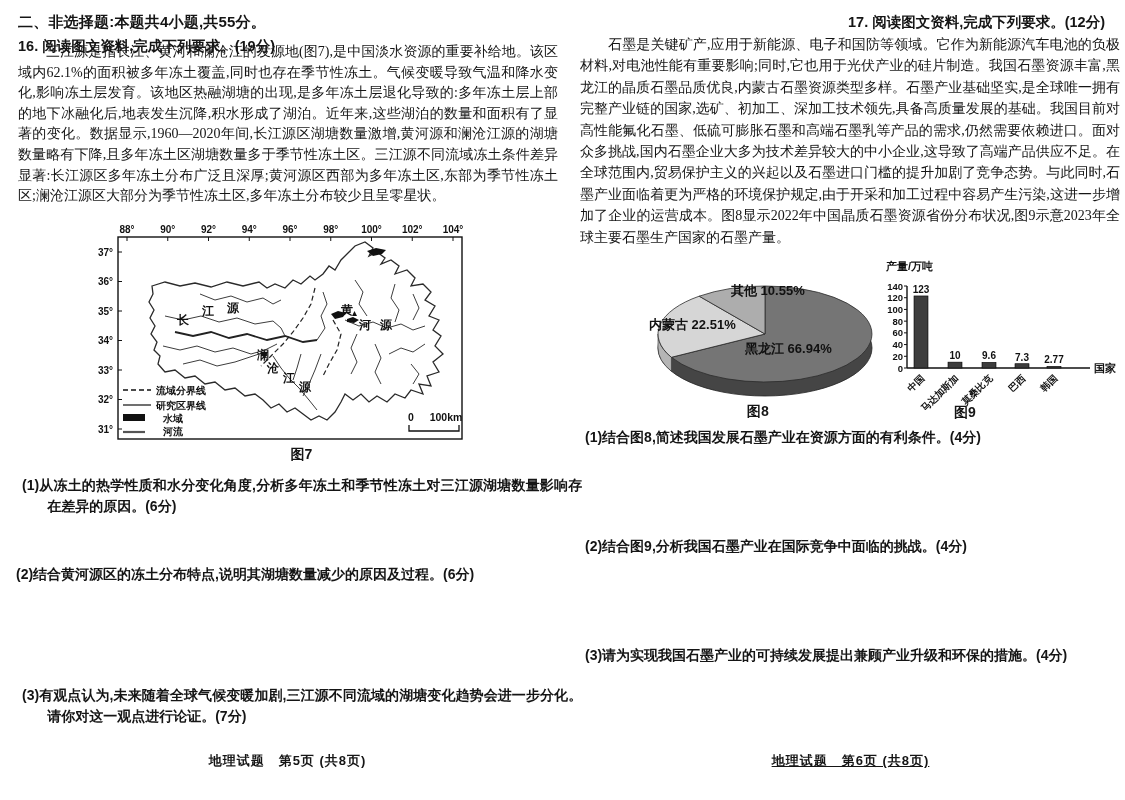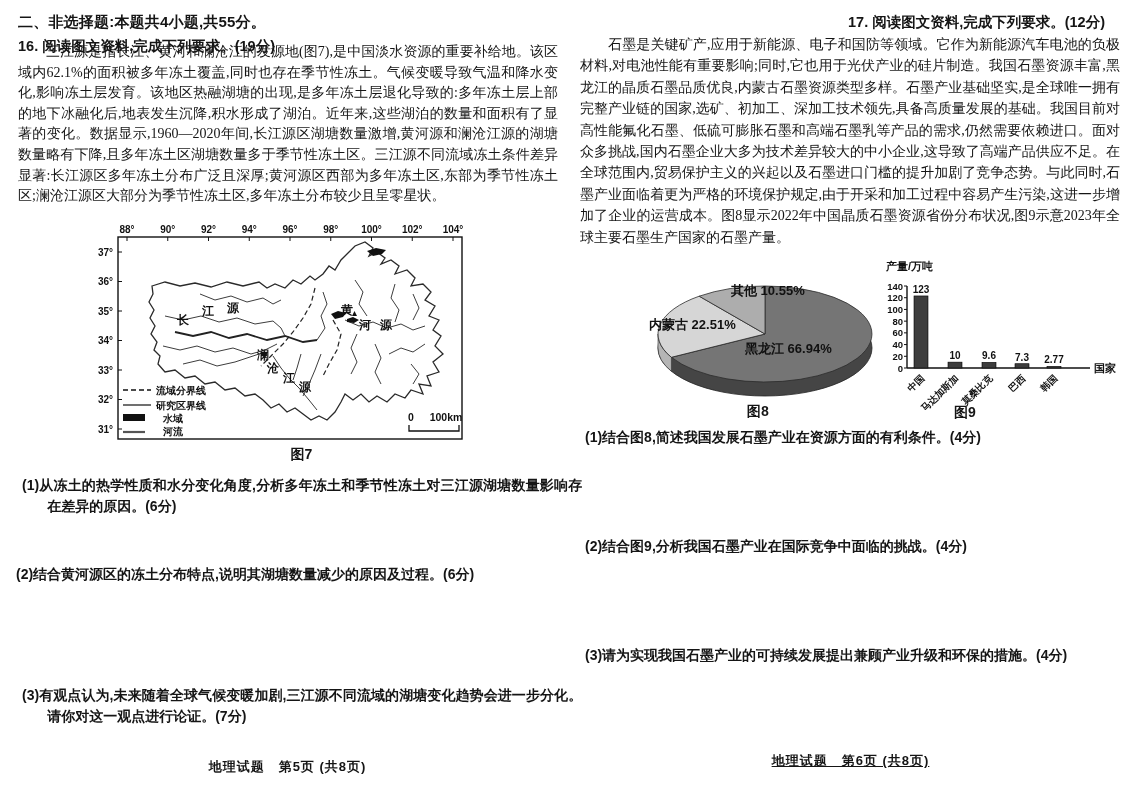--- a/index.html
+++ b/index.html
@@ -148,21 +148,21 @@
         <text x="290" y="167" text-anchor="middle" class="map-lbl">源</text>
       </g>
   </svg>
 
   <div class="abs caption" style="left:29px;top:446px;width:545px;">图7</div>
 
   <div class="abs question" style="left:22px;top:475px;width:535px;">(1)从冻土的热学性质和水分变化角度,分析多年冻土和季节性冻土对三江源湖塘数量影响存在差异的原因。(6分)</div>
   <div class="abs question" style="left:16px;top:564px;width:535px;">(2)结合黄河源区的冻土分布特点,说明其湖塘数量减少的原因及过程。(6分)</div>
   <div class="abs question" style="left:22px;top:641px;width:535px;margin-top:44px;">(3)有观点认为,未来随着全球气候变暖加剧,三江源不同流域的湖塘变化趋势会进一步分化。请你对这一观点进行论证。(7分)</div>
 
-  <div class="abs footer" style="left:15px;top:753px;width:545px;margin-top:6px;">地理试题　第5页 (共8页)</div>
+  <div class="abs footer" style="left:15px;top:753px;width:545px;">地理试题　第5页 (共8页)</div>
 </div>
 
 <div>
 
   <div class="abs h2" style="left:560px;top:12px;width:545px;text-align:right;">17. 阅读图文资料,完成下列要求。(12分)</div>
 
   <div class="abs intro" style="left:580px;top:34px;width:540px;line-height:21.4px;">石墨是关键矿产,应用于新能源、电子和国防等领域。它作为新能源汽车电池的负极材料,对电池性能有重要影响;同时,它也用于光伏产业的硅片制造。我国石墨资源丰富,黑龙江的晶质石墨品质优良,内蒙古石墨资源类型多样。石墨产业基础坚实,是全球唯一拥有完整产业链的国家,选矿、初加工、深加工技术领先,具备高质量发展的基础。我国目前对高性能氟化石墨、低硫可膨胀石墨和高端石墨乳等产品的需求,仍然需要依赖进口。面对众多挑战,国内石墨企业大多为技术差异较大的中小企业,这导致了高端产品供应不足。在全球范围内,贸易保护主义的兴起以及石墨进口门槛的提升加剧了竞争态势。与此同时,石墨产业面临着更为严格的环境保护规定,由于开采和加工过程中容易产生污染,这进一步增加了企业的运营成本。图8显示2022年中国晶质石墨资源省份分布状况,图9示意2023年全球主要石墨生产国家的石墨产量。</div>
 
   <svg class="abs" style="left:633px;top:256px;" width="250" height="146" viewBox="0 0 250 146">
 

